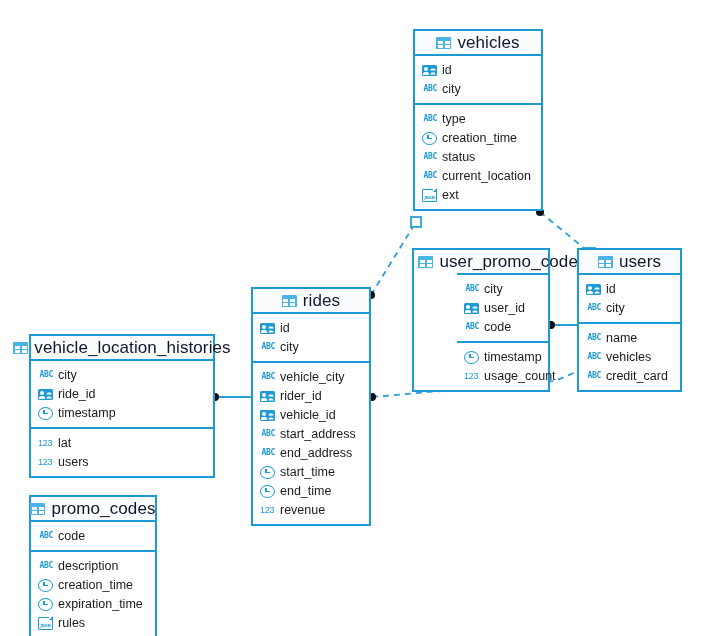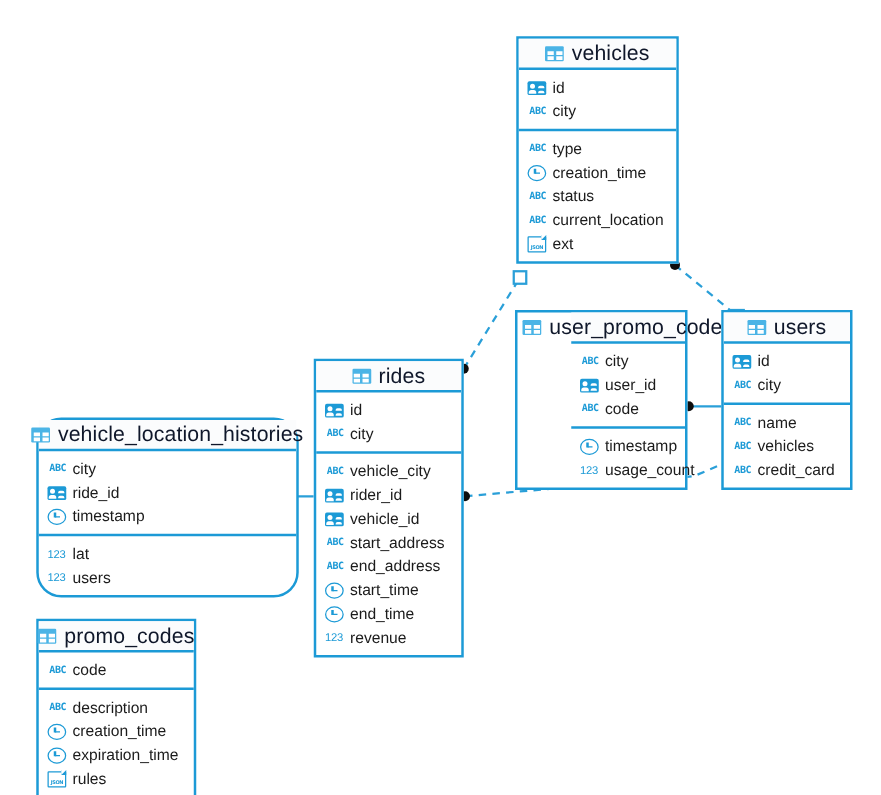--- a/index.html
+++ b/index.html
@@ -365,21 +365,21 @@
           <div class="field">
             <span class="ficon ico-clock"></span>
             <span class="fname">end_time</span>
           </div>
           <div class="field">
             <span class="ficon ico-123">123</span>
             <span class="fname">revenue</span>
           </div>
         </div>
       </div>
-      <div class="entity" style="left: 29px; top: 334px; width: 210px; border-radius: 20px;">
+      <div class="entity" style="left: 29px; top: 334px; width: 186px;">
         <div class="ent-header">
           <span class="ico-table"></span>
           <span class="ent-title">vehicle_location_histories</span>
         </div>
         <div class="ent-section keys">
           <div class="field pk">
             <span class="ficon ico-abc">ABC</span>
             <span class="fname">city</span>
           </div>
           <div class="field pk">

